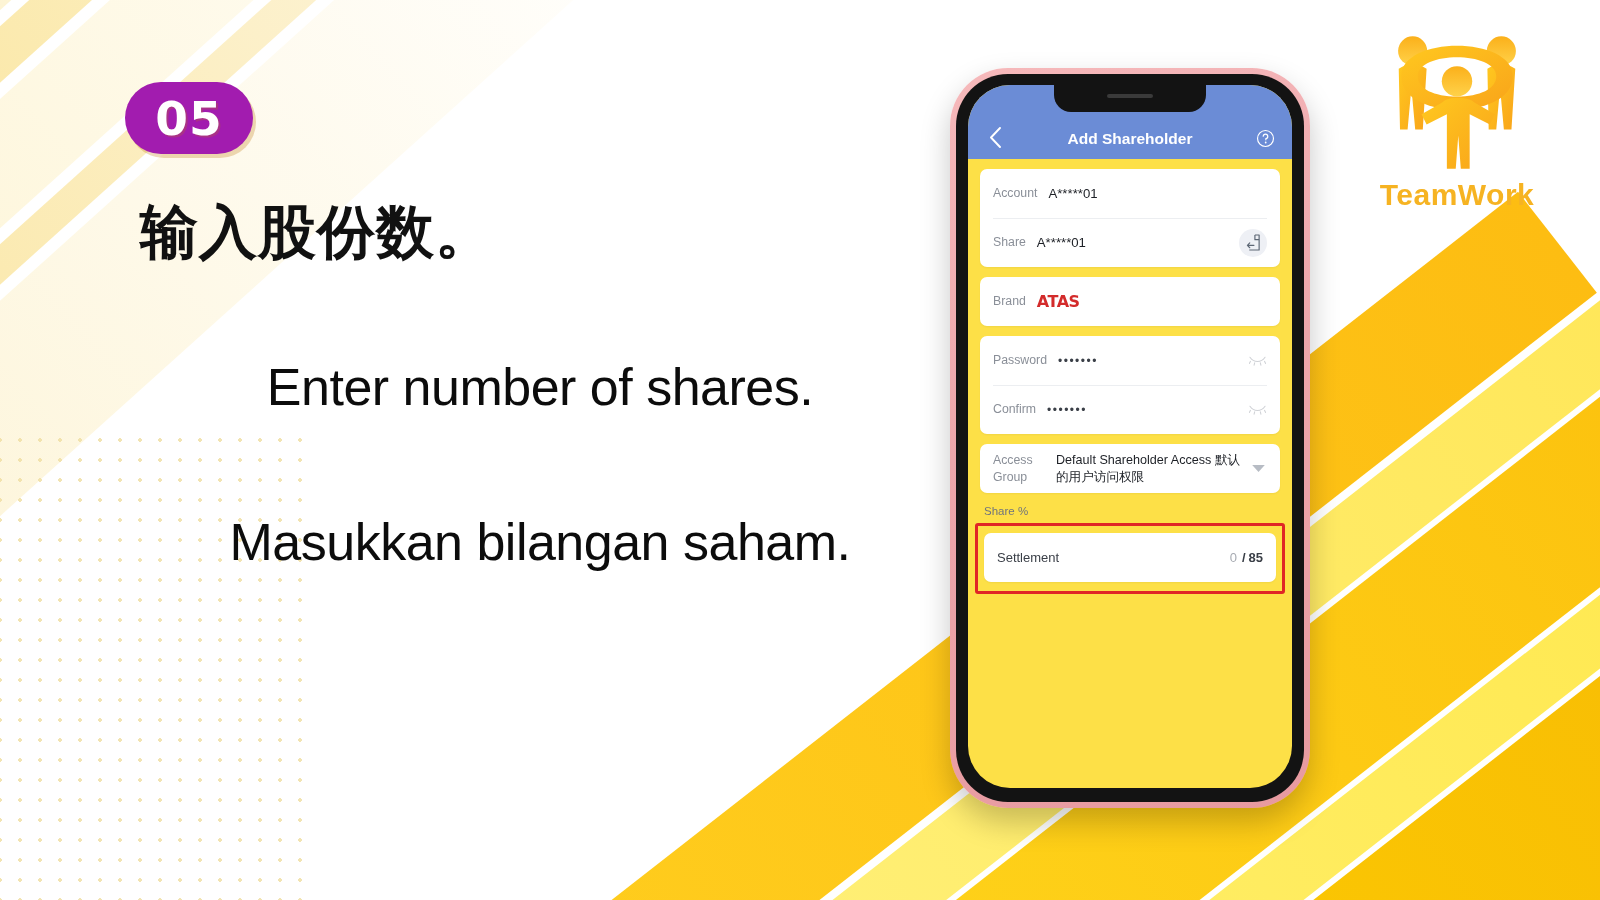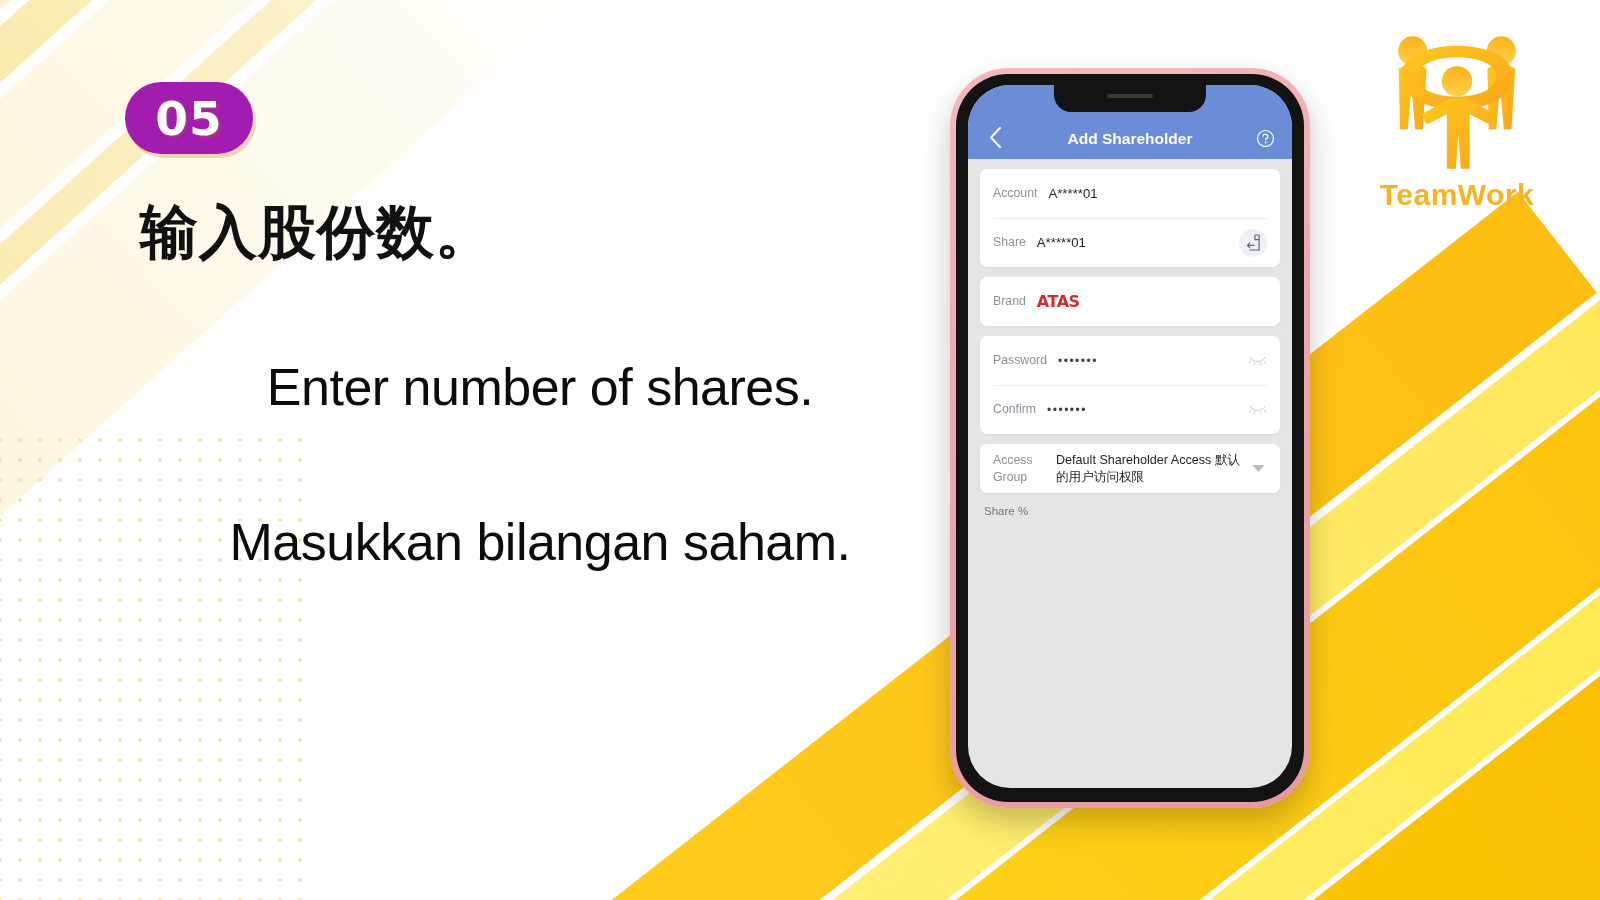--- a/index.html
+++ b/index.html
@@ -83,21 +83,21 @@
   }
   .phone-bezel{
     position:absolute; left:6px; top:6px; right:6px; bottom:6px;
     border-radius:52px;
     background:#131313;
     padding:11px 12px 14px 12px;
   }
   .screen{
     position:absolute; left:12px; top:11px; right:12px; bottom:14px;
     border-radius:42px;
-    background:#e5e5e5;
+    background:#fde047;
     overflow:hidden;
   }
   .notch{
     position:absolute; left:50%; transform:translateX(-50%); top:0;
     width:152px; height:27px; background:#131313;
     border-bottom-left-radius:17px; border-bottom-right-radius:17px;
     z-index:9;
   }
   .notch .spk{
     position:absolute; left:50%; top:9px; transform:translateX(-50%);
@@ -317,19 +317,30 @@
               <span class="caret">
                 <svg width="15" height="9" viewBox="0 0 16 10">
                     <path d="M1 1 L8 9 L15 1 Z" fill="#b7bcc4"></path>
                   </svg>
               </span>
             </div>
           </div>
 
           <div class="section-lbl">Share %</div>
 
+          <div class="highlight">
+            <div class="card">
+              <div class="row">
+                <span class="lbl" style="color:#3a3f47;font-size:13px;">Settlement</span>
+                <span style="flex:1"></span>
+                <span class="num-val">0</span>
+                <span class="num-tot">/</span>
+                <span class="num-tot" style="margin-left:3px">85</span>
+              </div>
+            </div>
+          </div>
 
 
         </div>
       </div>
     </div>
   </div>
 </div>
 
 </body></html>

